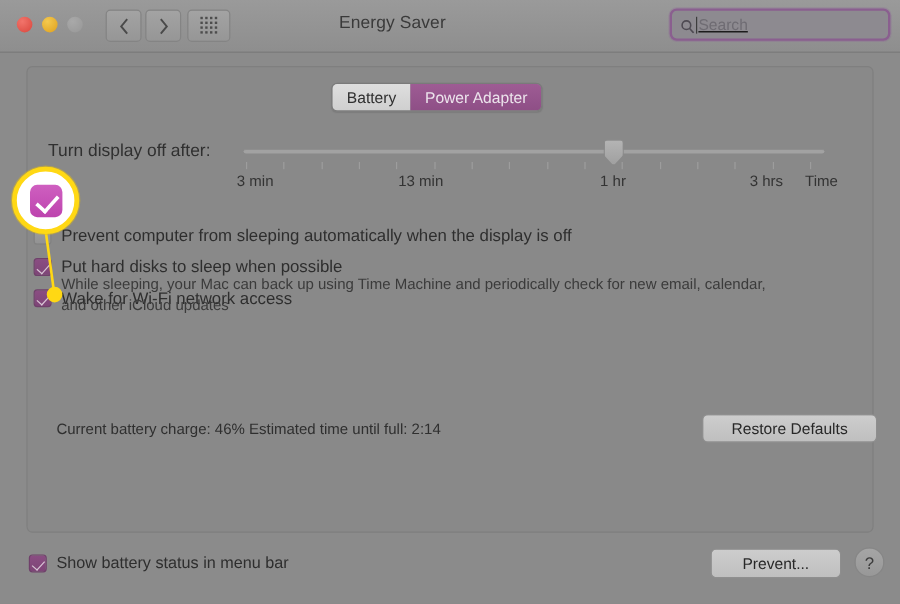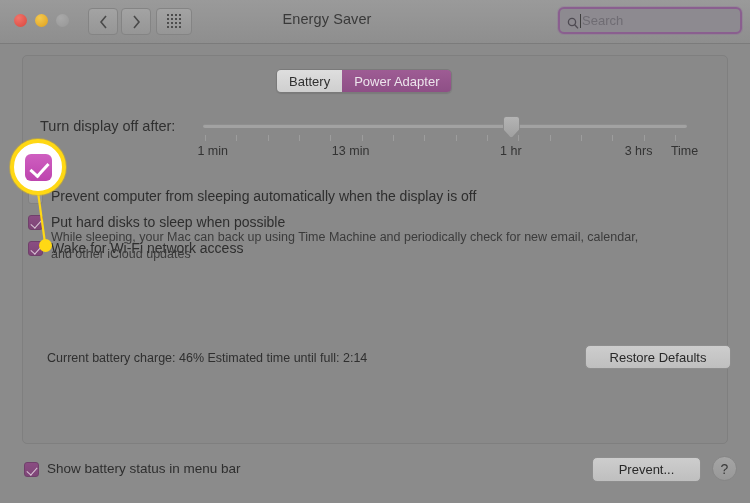--- a/index.html
+++ b/index.html
@@ -104,20 +104,21 @@
     position: absolute;
     right: 8px; top: 7px;
     width: 184px; height: 27px;
     background: #8d8a90;
     border: 2px solid #8a5f8f;
     border-radius: 6px;
     display: flex;
     align-items: center;
     padding-left: 7px;
     box-shadow: 0 0 0 1px rgba(140,90,150,0.25);
+    text-decoration: underline;
   }
   .searchfield .mag {
     width: 12px; height: 12px;
     flex: 0 0 auto;
     margin-right: 1px;
     color: #4e4a52;
   }
   .caret {
     width: 1px;
     height: 14px;
@@ -452,21 +453,21 @@
           <i style="left: 284px;"></i>
           <i style="left: 315.333px;"></i>
           <i style="left: 346.667px;"></i>
           <i style="left: 378px;"></i>
           <i style="left: 409.333px;"></i>
           <i style="left: 440.667px;"></i>
           <i style="left: 472px;"></i>
         </div>
       <div class="thumb" id="slider-thumb" style="left: 307.824px;"></div>
       <div class="tick-labels" id="tick-label-row">
-          <span style="left: 9.68px;">1 min</span>
+          <span style="left: 9.68px;">3 min</span>
           <span style="left: 147.62px;">13 min</span>
           <span style="left: 307.824px;">1 hr</span>
           <span style="left: 435.6px;">3 hrs</span>
           <span style="left: 481.58px;">Time</span>
         </div>
     </div>
   </div>
 
   <div class="cb-row" id="opt-1" style="top: 214px;">
     <span class="cb on"></span>

